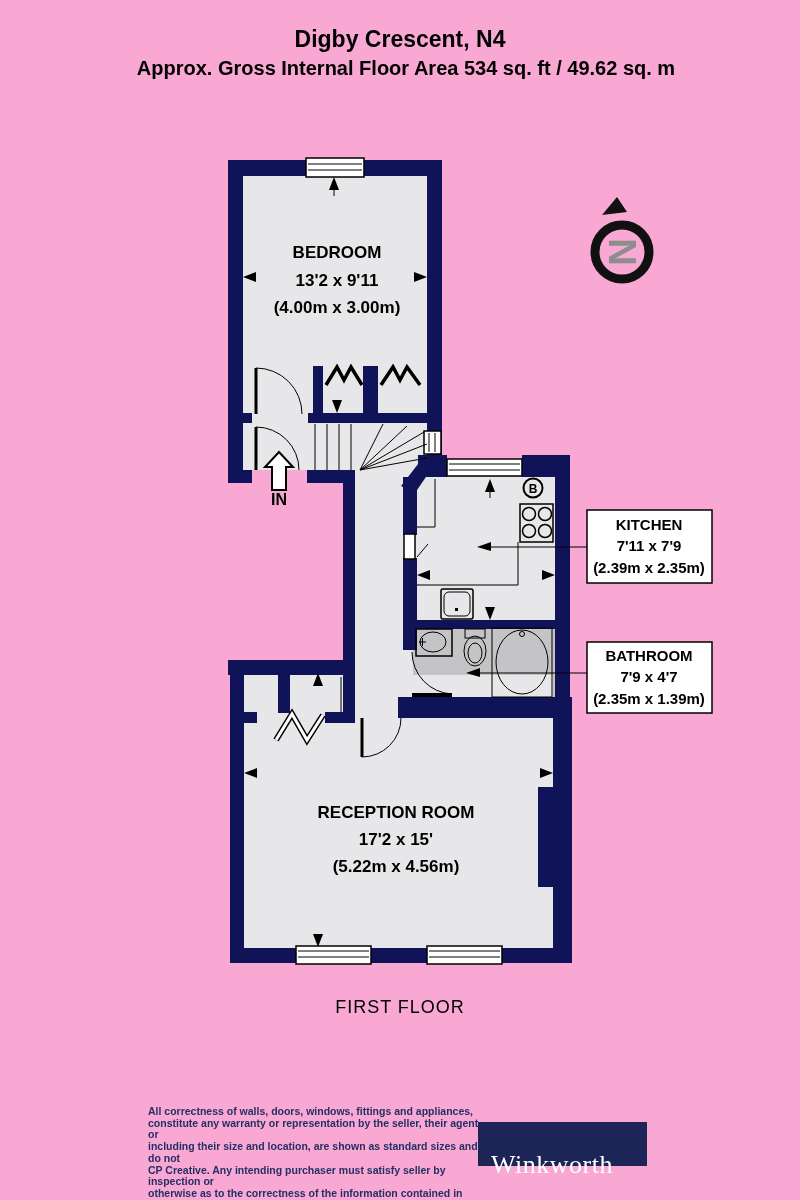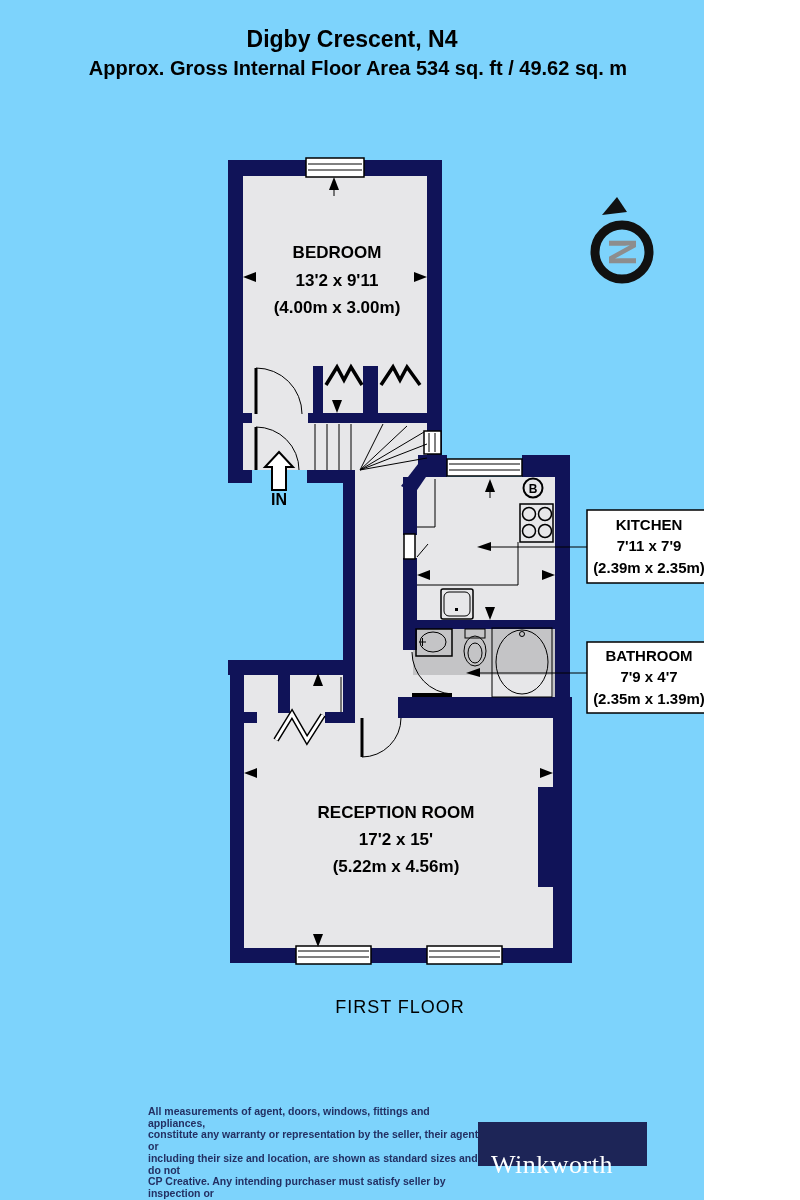--- a/index.html
+++ b/index.html
@@ -1,16 +1,16 @@
 <!DOCTYPE html>
 <html><head>
 <meta charset="utf-8">
 <style>
   html,body{margin:0;padding:0;background:#ffffff;}
-  #page{position:relative;width:704px;height:1200px;background:#7dd3fc;overflow:hidden;
+  #page{position:relative;width:800px;height:1200px;background:#f9a8d4;overflow:hidden;
         font-family:"Liberation Sans",sans-serif;}
   .title{position:absolute;left:0;right:0;top:26px;text-align:center;
          font-size:23px;font-weight:bold;color:#000;}
   .subtitle{position:absolute;left:12px;right:0;top:57px;text-align:center;
          font-size:20px;font-weight:bold;color:#000;}
   #plan-svg{position:absolute;left:0;top:0;}
   .room-label{font-family:"Liberation Sans",sans-serif;font-weight:bold;font-size:17px;fill:#000;}
   .box-label{font-family:"Liberation Sans",sans-serif;font-weight:bold;font-size:15px;fill:#000;}
   .floor-label{font-family:"Liberation Sans",sans-serif;font-size:18px;letter-spacing:1px;fill:#000;}
   .in-label{font-family:"Liberation Sans",sans-serif;font-weight:bold;font-size:16px;fill:#000;}
@@ -250,21 +250,21 @@
     <g>
       <circle cx="622" cy="252" r="27" fill="none" stroke="#111111" stroke-width="9"></circle>
       <polygon points="602,215 617,197 627,212" fill="#111111"></polygon>
       <text class="n-label" x="622" y="252" text-anchor="middle" dominant-baseline="central" transform="rotate(90 622 252)">N</text>
     </g>
 
     <text class="floor-label" x="400" y="1013" text-anchor="middle">FIRST FLOOR</text>
   </svg>
 
   <div class="disclaimer">
-    <div>All measurements of agent, doors, windows, fittings and appliances,</div>
+    <div>All correctness of walls, doors, windows, fittings and appliances,</div>
     <div>constitute any warranty or representation by the seller, their agent or</div>
     <div>including their size and location, are shown as standard sizes and do not</div>
     <div>CP Creative. Any intending purchaser must satisfy seller by inspection or</div>
     <div>otherwise as to the correctness of the information contained in these plans.</div>
 
   </div>
 
   <div class="brand-box">
     <span class="brand-text">Winkworth</span>
   </div>

